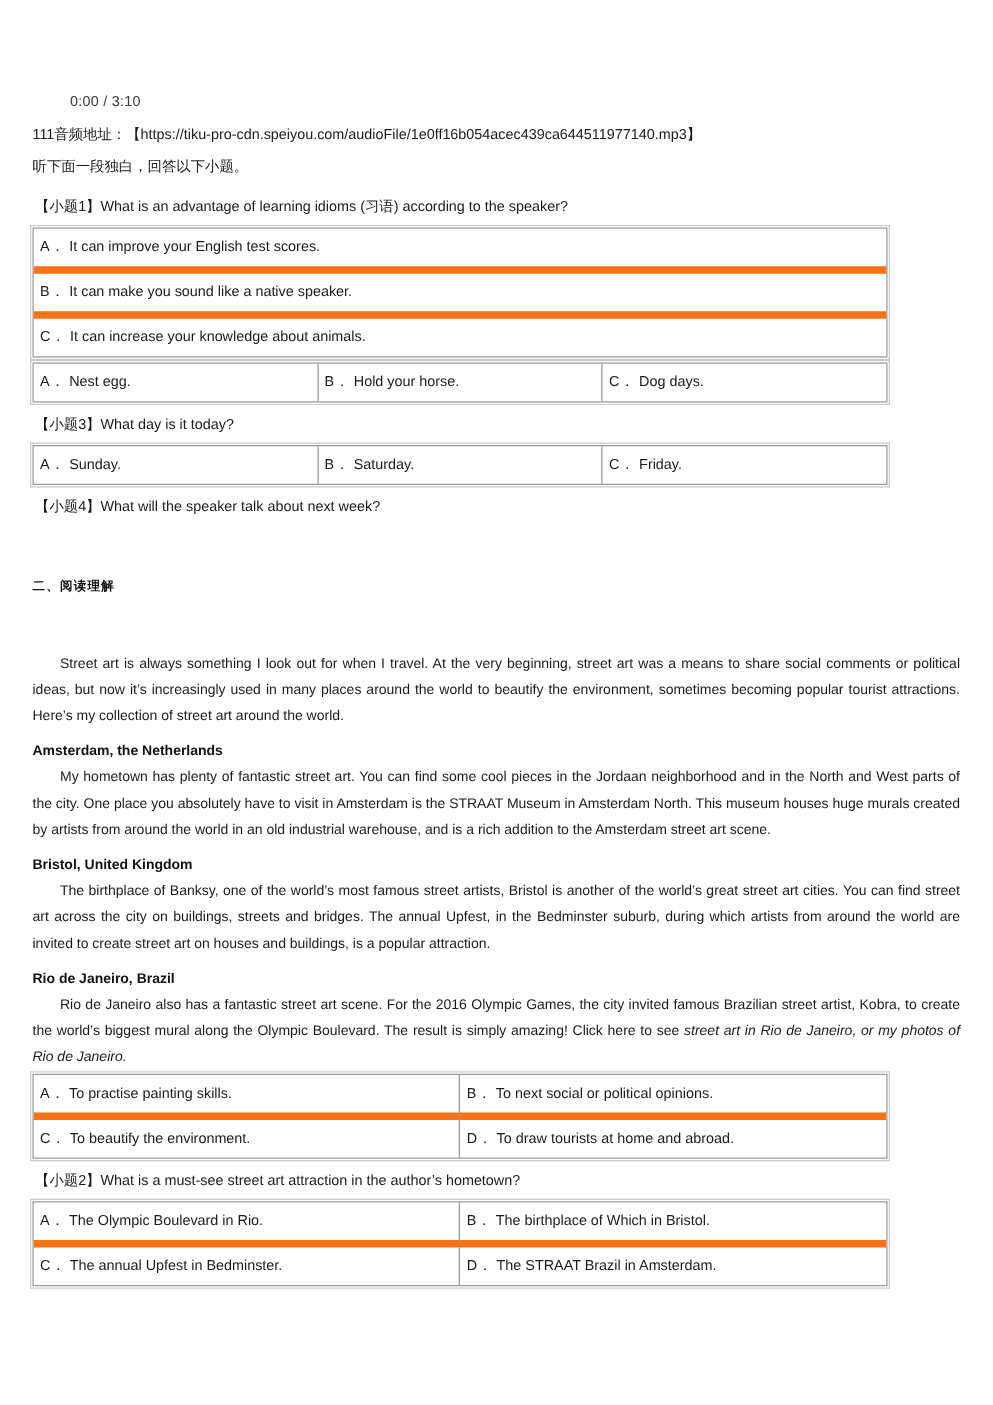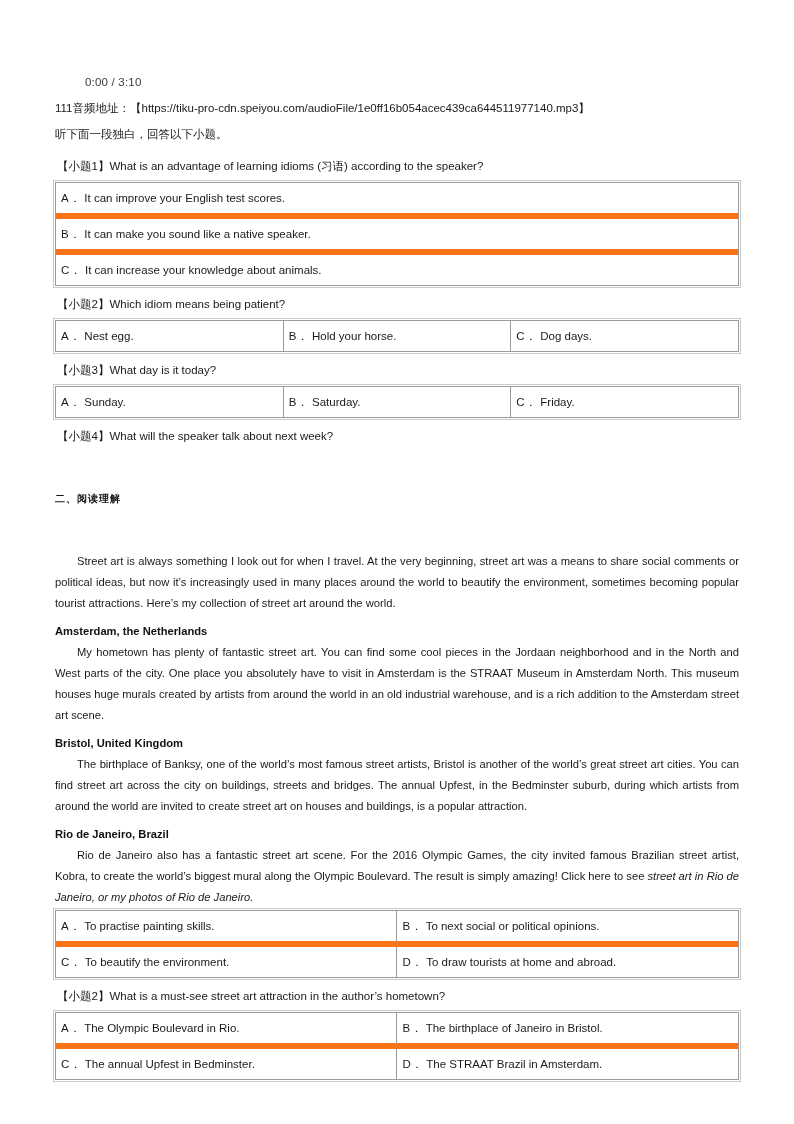--- a/index.html
+++ b/index.html
@@ -12,21 +12,21 @@
     height: 1124px;
     font-family: "Liberation Sans", "DejaVu Sans", sans-serif;
     color: #1a1a1a;
     position: relative;
     overflow: hidden;
   }
   .page {
     width: 794px;
     min-height: 1124px;
     box-sizing: border-box;
-    padding: 0 55px;
+    padding: 0 26px;
     position: relative;
   }
 
   
   .audio-bar {
     height: 96px;
     display: flex;
     align-items: flex-end;
     padding-bottom: 8px;
     box-sizing: border-box;
@@ -137,21 +137,20 @@
               <td style="width: 100%;"><span class="opt-letter">A．</span><span> It can improve your English test scores.</span></td>
             </tr>
             <tr>
               <td style="width: 100%;"><span class="opt-letter">B．</span><span> It can make you sound like a native speaker.</span></td>
             </tr>
             <tr>
               <td style="width: 100%;"><span class="opt-letter">C．</span><span> It can increase your knowledge about animals.</span></td>
             </tr>
           </tbody>
         </table>
-        <div class="q-stem">【小题2】Which idiom means being patient?</div>
         <table class="opts">
           <tbody>
             <tr>
               <td style="width: 33.3333%;"><span class="opt-letter">A．</span><span> Nest egg.</span></td>
               <td style="width: 33.3333%;"><span class="opt-letter">B．</span><span> Hold your horse.</span></td>
               <td style="width: 33.3333%;"><span class="opt-letter">C．</span><span> Dog days.</span></td>
             </tr>
           </tbody>
         </table>
         <div class="q-stem">【小题3】What day is it today?</div>
@@ -196,21 +195,21 @@
             <td style="width: 50%;"><span class="opt-letter">C．</span><span> To beautify the environment.</span></td>
             <td style="width: 50%;"><span class="opt-letter">D．</span><span> To draw tourists at home and abroad.</span></td>
           </tr>
         </tbody>
       </table>
       <div class="q-stem">【小题2】What is a must-see street art attraction in the author’s hometown?</div>
       <table class="opts">
         <tbody>
           <tr>
             <td style="width: 50%;"><span class="opt-letter">A．</span><span> The Olympic Boulevard in Rio.</span></td>
-            <td style="width: 50%;"><span class="opt-letter">B．</span><span> The birthplace of Janeiro in Bristol.</span></td>
+            <td style="width: 50%;"><span class="opt-letter">B．</span><span> The birthplace of Which in Bristol.</span></td>
           </tr>
           <tr>
             <td style="width: 50%;"><span class="opt-letter">C．</span><span> The annual Upfest in Bedminster.</span></td>
             <td style="width: 50%;"><span class="opt-letter">D．</span><span> The STRAAT Brazil in Amsterdam.</span></td>
           </tr>
         </tbody>
       </table>
     </div>
 
 </div>

